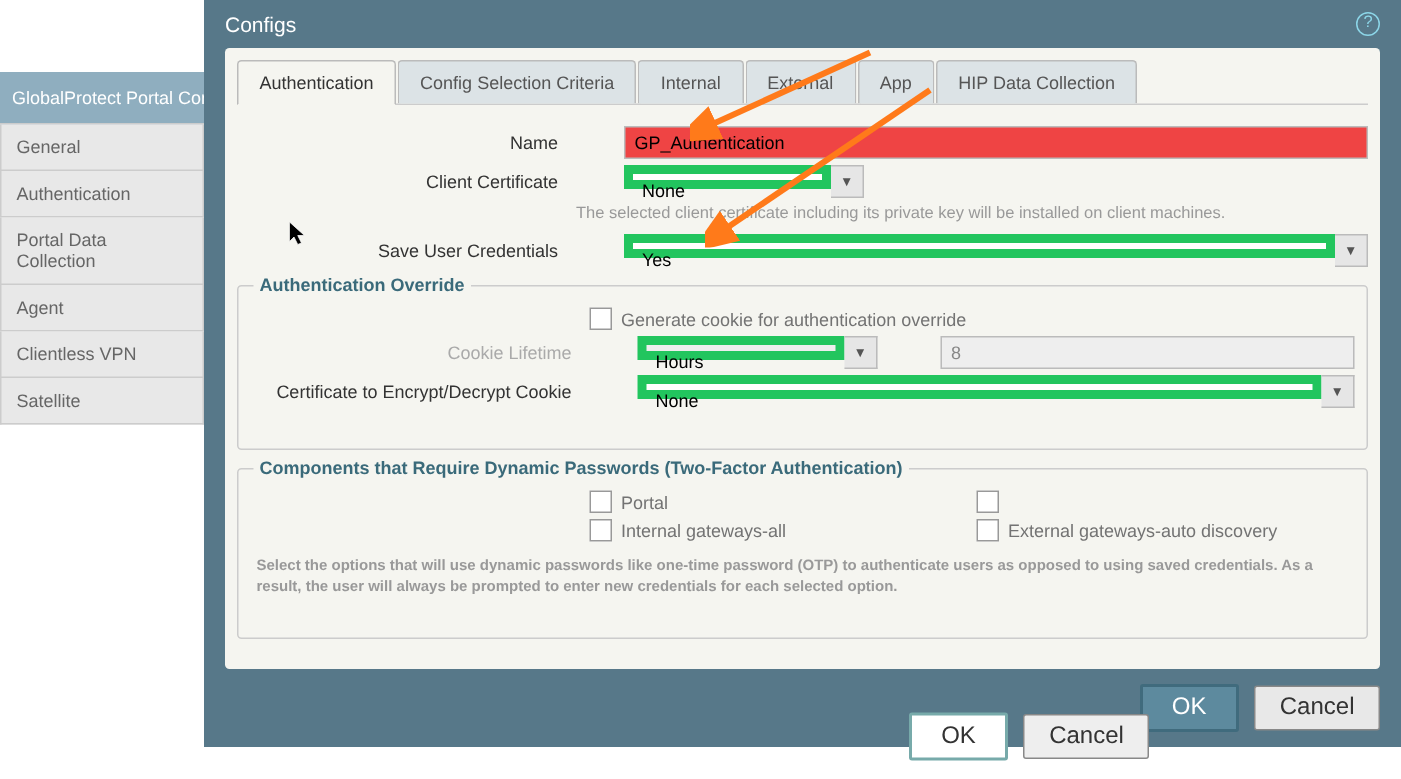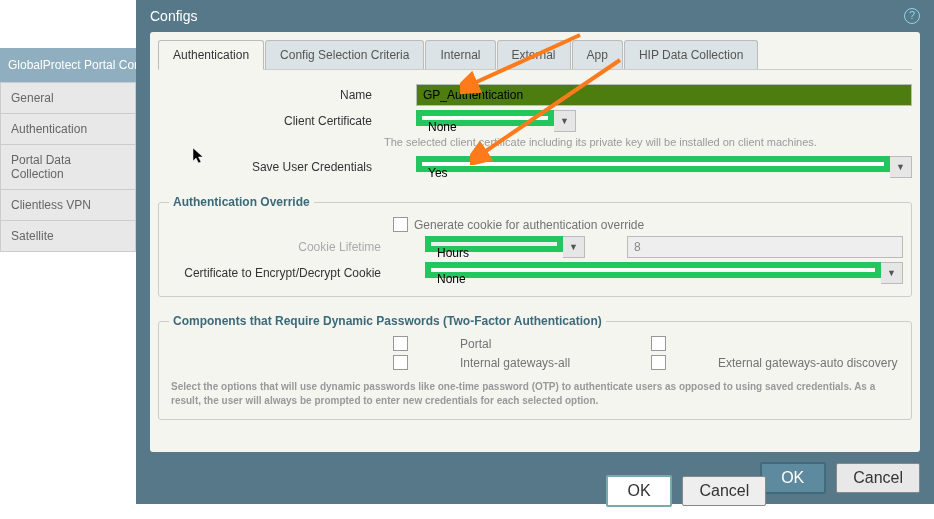--- a/index.html
+++ b/index.html
@@ -15,33 +15,33 @@
 
 .dialog-body { background: #f5f5f0; margin: 0 14px; padding: 8px; border-radius: 3px; }
 
 .tabs { display: flex; border-bottom: 1px solid #ccc; margin-bottom: 14px; }
 .tab { padding: 7px 14px; font-size: 12px; color: #555; background: #dce3e6; border: 1px solid #bbb; border-bottom: none; margin-right: 1px; cursor: pointer; border-radius: 3px 3px 0 0; }
 .tab.active { background: #f5f5f0; color: #333; border-bottom: 1px solid #f5f5f0; margin-bottom: -1px; }
 
 .form-row { display: flex; align-items: center; margin-bottom: 4px; gap: 38px; }
 .form-label { width: 220px; text-align: right; font-size: 12px; color: #333; padding-right: 6px; }
 .form-label.disabled { color: #aaa; }
-.form-input { flex: 1; height: 22px; border: 1px solid #bbb; background: #4d7c0f; font-size: 12px; padding: 0 6px; }
+.form-input { flex: 1; height: 22px; border: 1px solid #bbb; background: #ef4444; font-size: 12px; padding: 0 6px; }
 .form-input.disabled { background: #eee; color: #888; }
 .form-select { flex: 1; display: flex; }
 .form-select .sel-body { flex: 1; height: 14px; border: 6px solid #22c55e; background: #fff; font-size: 12px; padding: 2px 6px; line-height: 18px; }
 .form-select .sel-arrow { width: 22px; height: 22px; border: 1px solid #bbb; border-left: none; background: #e6e6e6; display: flex; align-items: center; justify-content: center; font-size: 9px; color: #555; cursor: pointer; }
 .form-select.short { flex: 0 0 160px; }
 .hint { font-size: 11px; color: #999; margin-left: 226px; margin-bottom: 8px; }
 
-.fieldset { border: 1px solid #ccc; border-radius: 3px; padding: 10px 8px 8px; margin: 24px 0; position: relative; }
+.fieldset { border: 1px solid #ccc; border-radius: 3px; padding: 10px 8px 23px; margin: 12px 0; position: relative; }
 .fieldset-legend { position: absolute; top: -8px; left: 10px; background: #f5f5f0; padding: 0 4px; font-size: 12px; color: #3a6a7a; font-weight: bold; }
 
 .checkbox-row { display: flex; align-items: center; margin: 4px 0 4px 226px; font-size: 12px; color: #737373; }
-.checkbox-row.tight { margin-left: 6px; gap: 46px; }
+.checkbox-row.tight { margin-left: 6px; }
 .chk { width: 15px; height: 15px; border: 1px solid #999; background: #fff; margin-right: 6px; cursor: pointer; }
 
 .two-col { display: flex; }
 .two-col .col { flex: 1; }
 
 .fine-print { font-size: 10px; color: #999; margin: 6px 4px 4px; line-height: 1.35; font-weight: bold; }
 
 .dialog-footer { text-align: right; padding: 10px 14px 0; }
 .btn { display: inline-block; min-width: 66px; padding: 5px 16px; font-size: 16px; border: 1px solid #888; background: #e8e8e8; color: #333; cursor: pointer; border-radius: 2px; margin-left: 6px; text-align: center; }
 .btn.primary { background: #5d8a9e; color: #fff; border: 2px solid #406b7d; }
@@ -55,20 +55,21 @@
 .cursor { position: absolute; left: 193px; top: 148px; font-size: 14px; color: #000; }
 </style>
 </head>
 <body>
 
 <div class="sidebar">
   <div class="sidebar-header">GlobalProtect Portal Con</div>
   <div class="sidebar-item">General</div>
   <div class="sidebar-item">Authentication</div>
   <div class="sidebar-item">Portal Data Collection</div>
+  <div class="sidebar-item">Agent</div>
   <div class="sidebar-item">Clientless VPN</div>
   <div class="sidebar-item">Satellite</div>
 </div>
 
 <div class="dialog">
   <div class="dialog-header">
     <span>Configs</span>
     <span class="help-icon">?</span>
   </div>
   <div class="dialog-body">

